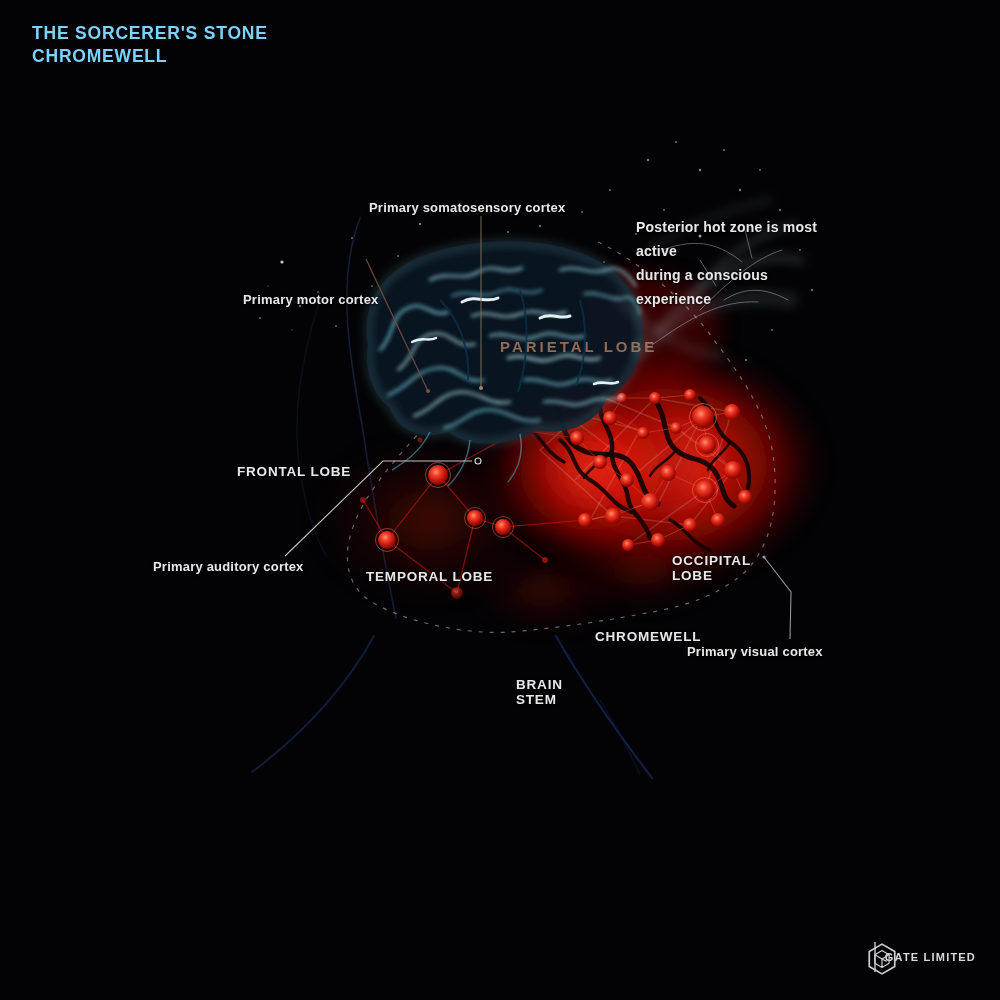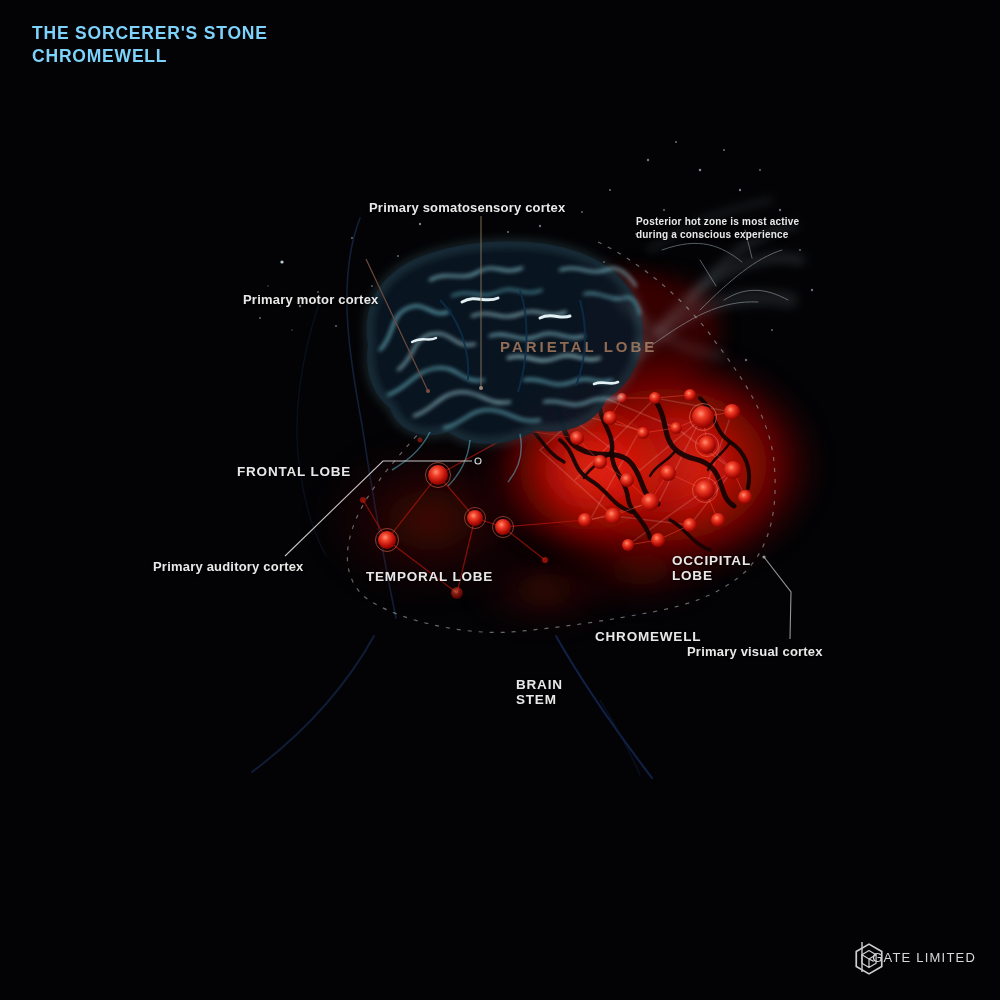--- a/index.html
+++ b/index.html
@@ -13,27 +13,27 @@
     position:absolute;color:#e8e8e8;font-weight:bold;font-size:13px;
     letter-spacing:.2px;text-shadow:0 1px 3px rgba(0,0,0,.9);white-space:nowrap;
     z-index:5;
   }
   .lbl.caps{font-size:13.5px;letter-spacing:.8px;}
   .lbl .l2{display:block;}
   #title{
     position:absolute;left:32px;top:22px;color:#7dd3fc;font-weight:bold;
     font-size:17.5px;letter-spacing:.8px;line-height:23px;z-index:6;
   }
-  #posterior-note{white-space:normal;width:200px;font-size:10px;line-height:13px;}
+  #posterior-note{white-space:normal;width:200px;font-size:14px;line-height:24px;}
   #ncc-note{white-space:normal;width:160px;font-size:12.5px;line-height:14.5px;text-align:center;color:#dedede;}
   #footer{
     position:absolute;right:24px;bottom:28px;display:flex;align-items:center;z-index:6;
   }
   #footer .divider{width:2px;height:30px;background:#8f8f8f;margin:0 9px 0 9px;}
-  #footer .brand{color:#d8d8d8;font-size:13px;font-weight:normal;letter-spacing:1.2px;}
+  #footer .brand{color:#d8d8d8;font-size:11px;font-weight:bold;letter-spacing:1.2px;}
 </style>
 </head>
 <body>
 
 <div id="stage">
 
   <svg width="1000" height="1000" viewBox="0 0 1000 1000">
     <defs>
       <radialGradient id="redCore" cx="50%" cy="50%" r="50%">
         <stop offset="0%" stop-color="#ff3520"></stop>

